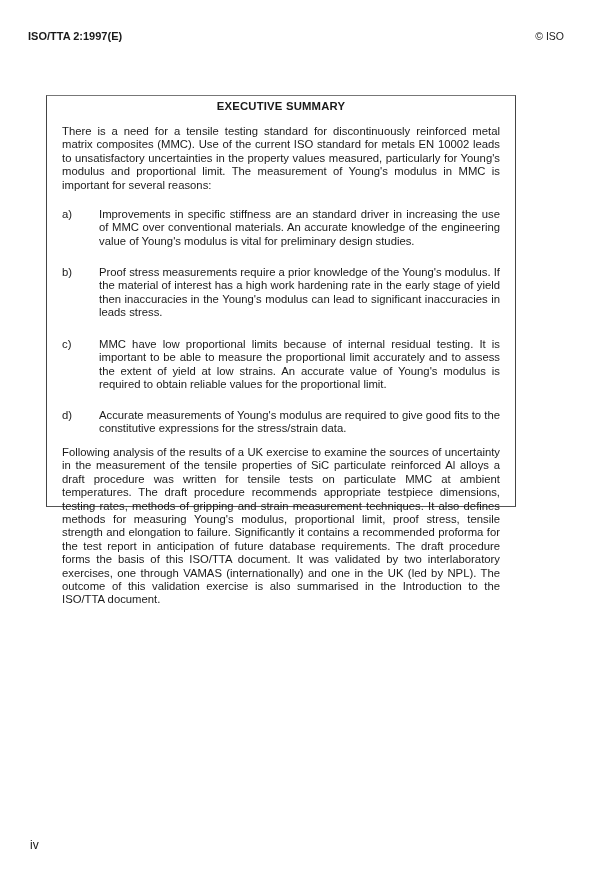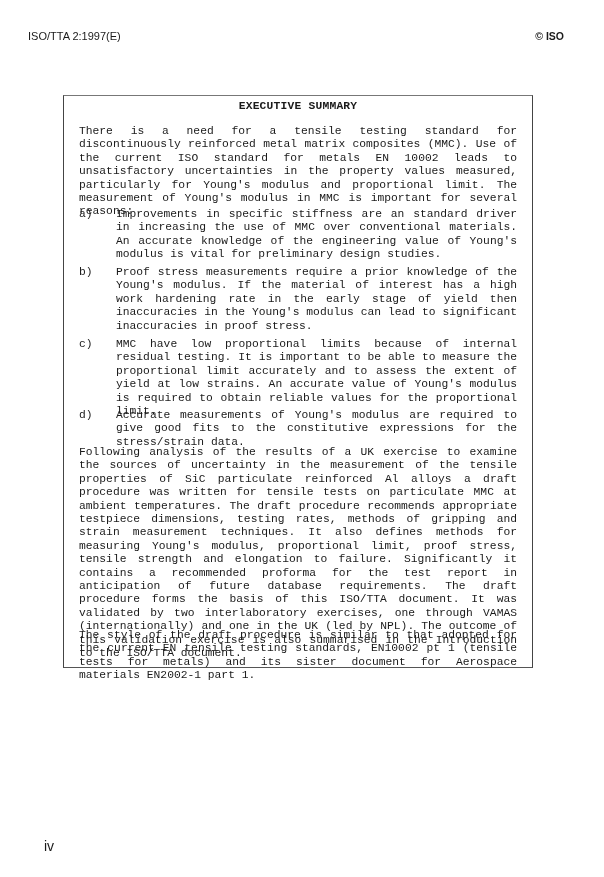--- a/index.html
+++ b/index.html
@@ -1,61 +1,60 @@
 <!DOCTYPE html>
 <html><head>
 <meta charset="utf-8">
 <style>
   html, body { margin:0; padding:0; background:#ffffff; }
   body { width:604px; height:877px; position:relative; overflow:hidden; color:#1a1a1a; }
-  .hdr { position:absolute; top:30px; font-family:"Liberation Sans", sans-serif; font-size:11px;font-weight:bold; }
-  .hdr-left { left:28px; font-weight:normal; }
+  .hdr { position:absolute; top:30px; font-family:"Liberation Sans", sans-serif; font-size:11px; }
+  .hdr-left { left:28px; font-weight:bold; }
   .hdr-right { right:40px; font-size:10.5px; }
   .box {
-    position:absolute; left:63px; top:95px; width:470px; height:573px;
+    position:absolute; left:46px; top:95px; width:470px; height:412px;
     border:1px solid #444; border-top-color:#777; border-bottom:1.5px solid #555;
     box-sizing:border-box;
-    font-family:Liberation Mono, monospace; font-size:11.3px; line-height:13.4px;
+    font-family:Liberation Sans, sans-serif; font-size:11.3px; line-height:13.4px;
   }
   .title { text-align:center; font-weight:bold; font-size:11.3px; margin-top:4px; letter-spacing:0.2px; }
   .para { position:absolute; left:15px; right:15px; text-align:justify; }
   .item { position:absolute; left:15px; right:15px; }
   .item .lbl { position:absolute; left:0; top:0; }
   .item .txt { margin-left:37px; text-align:justify; }
-  .footer { position:absolute; left:44px; top:838px; font-family:"Liberation Sans", sans-serif; font-size:14px; }
+  .footer { position:absolute; left:30px; top:838px; font-family:"Liberation Sans", sans-serif; font-size:12px; }
 </style>
 </head>
 <body>
 
 <div class="hdr hdr-left">ISO/TTA 2:1997(E)</div>
 <div class="hdr hdr-right">© ISO</div>
 
 <div class="box">
   <div class="title">EXECUTIVE SUMMARY</div>
 
   <div class="para" style="top:29px;">There is a need for a tensile testing standard for discontinuously reinforced metal matrix composites (MMC). Use of the current ISO standard for metals EN 10002 leads to unsatisfactory uncertainties in the property values measured, particularly for Young's modulus and proportional limit. The measurement of Young's modulus in MMC is important for several reasons:</div>
 
   <div class="item" style="top:112px;">
     <span class="lbl">a)</span>
     <div class="txt">Improvements in specific stiffness are an standard driver in increasing the use of MMC over conventional materials. An accurate knowledge of the engineering value of Young's modulus is vital for preliminary design studies.</div>
   </div>
 
   <div class="item" style="top:170px;">
     <span class="lbl">b)</span>
-    <div class="txt">Proof stress measurements require a prior knowledge of the Young's modulus. If the material of interest has a high work hardening rate in the early stage of yield then inaccuracies in the Young's modulus can lead to significant inaccuracies in proof stress.</div>
+    <div class="txt">Proof stress measurements require a prior knowledge of the Young's modulus. If the material of interest has a high work hardening rate in the early stage of yield then inaccuracies in the Young's modulus can lead to significant inaccuracies in leads stress.</div>
   </div>
 
   <div class="item" style="top:242px;">
     <span class="lbl">c)</span>
     <div class="txt">MMC have low proportional limits because of internal residual testing. It is important to be able to measure the proportional limit accurately and to assess the extent of yield at low strains. An accurate value of Young's modulus is required to obtain reliable values for the proportional limit.</div>
   </div>
 
   <div class="item" style="top:313px;">
     <span class="lbl">d)</span>
     <div class="txt">Accurate measurements of Young's modulus are required to give good fits to the constitutive expressions for the stress/strain data.</div>
   </div>
 
   <div class="para" style="top:350px;">Following analysis of the results of a UK exercise to examine the sources of uncertainty in the measurement of the tensile properties of SiC particulate reinforced Al alloys a draft procedure was written for tensile tests on particulate MMC at ambient temperatures. The draft procedure recommends appropriate testpiece dimensions, testing rates, methods of gripping and strain measurement techniques. It also defines methods for measuring Young's modulus, proportional limit, proof stress, tensile strength and elongation to failure. Significantly it contains a recommended proforma for the test report in anticipation of future database requirements. The draft procedure forms the basis of this ISO/TTA document. It was validated by two interlaboratory exercises, one through VAMAS (internationally) and one in the UK (led by NPL). The outcome of this validation exercise is also summarised in the Introduction to the ISO/TTA document.</div>
 
-  <div class="para" style="top:533px;">The style of the draft procedure is similar to that adopted for the current EN tensile testing standards, EN10002 pt 1 (tensile tests for metals) and its sister document for Aerospace materials EN2002-1 part 1.</div>
 </div>
 
 <div class="footer">iv</div>
 
 </body></html>

